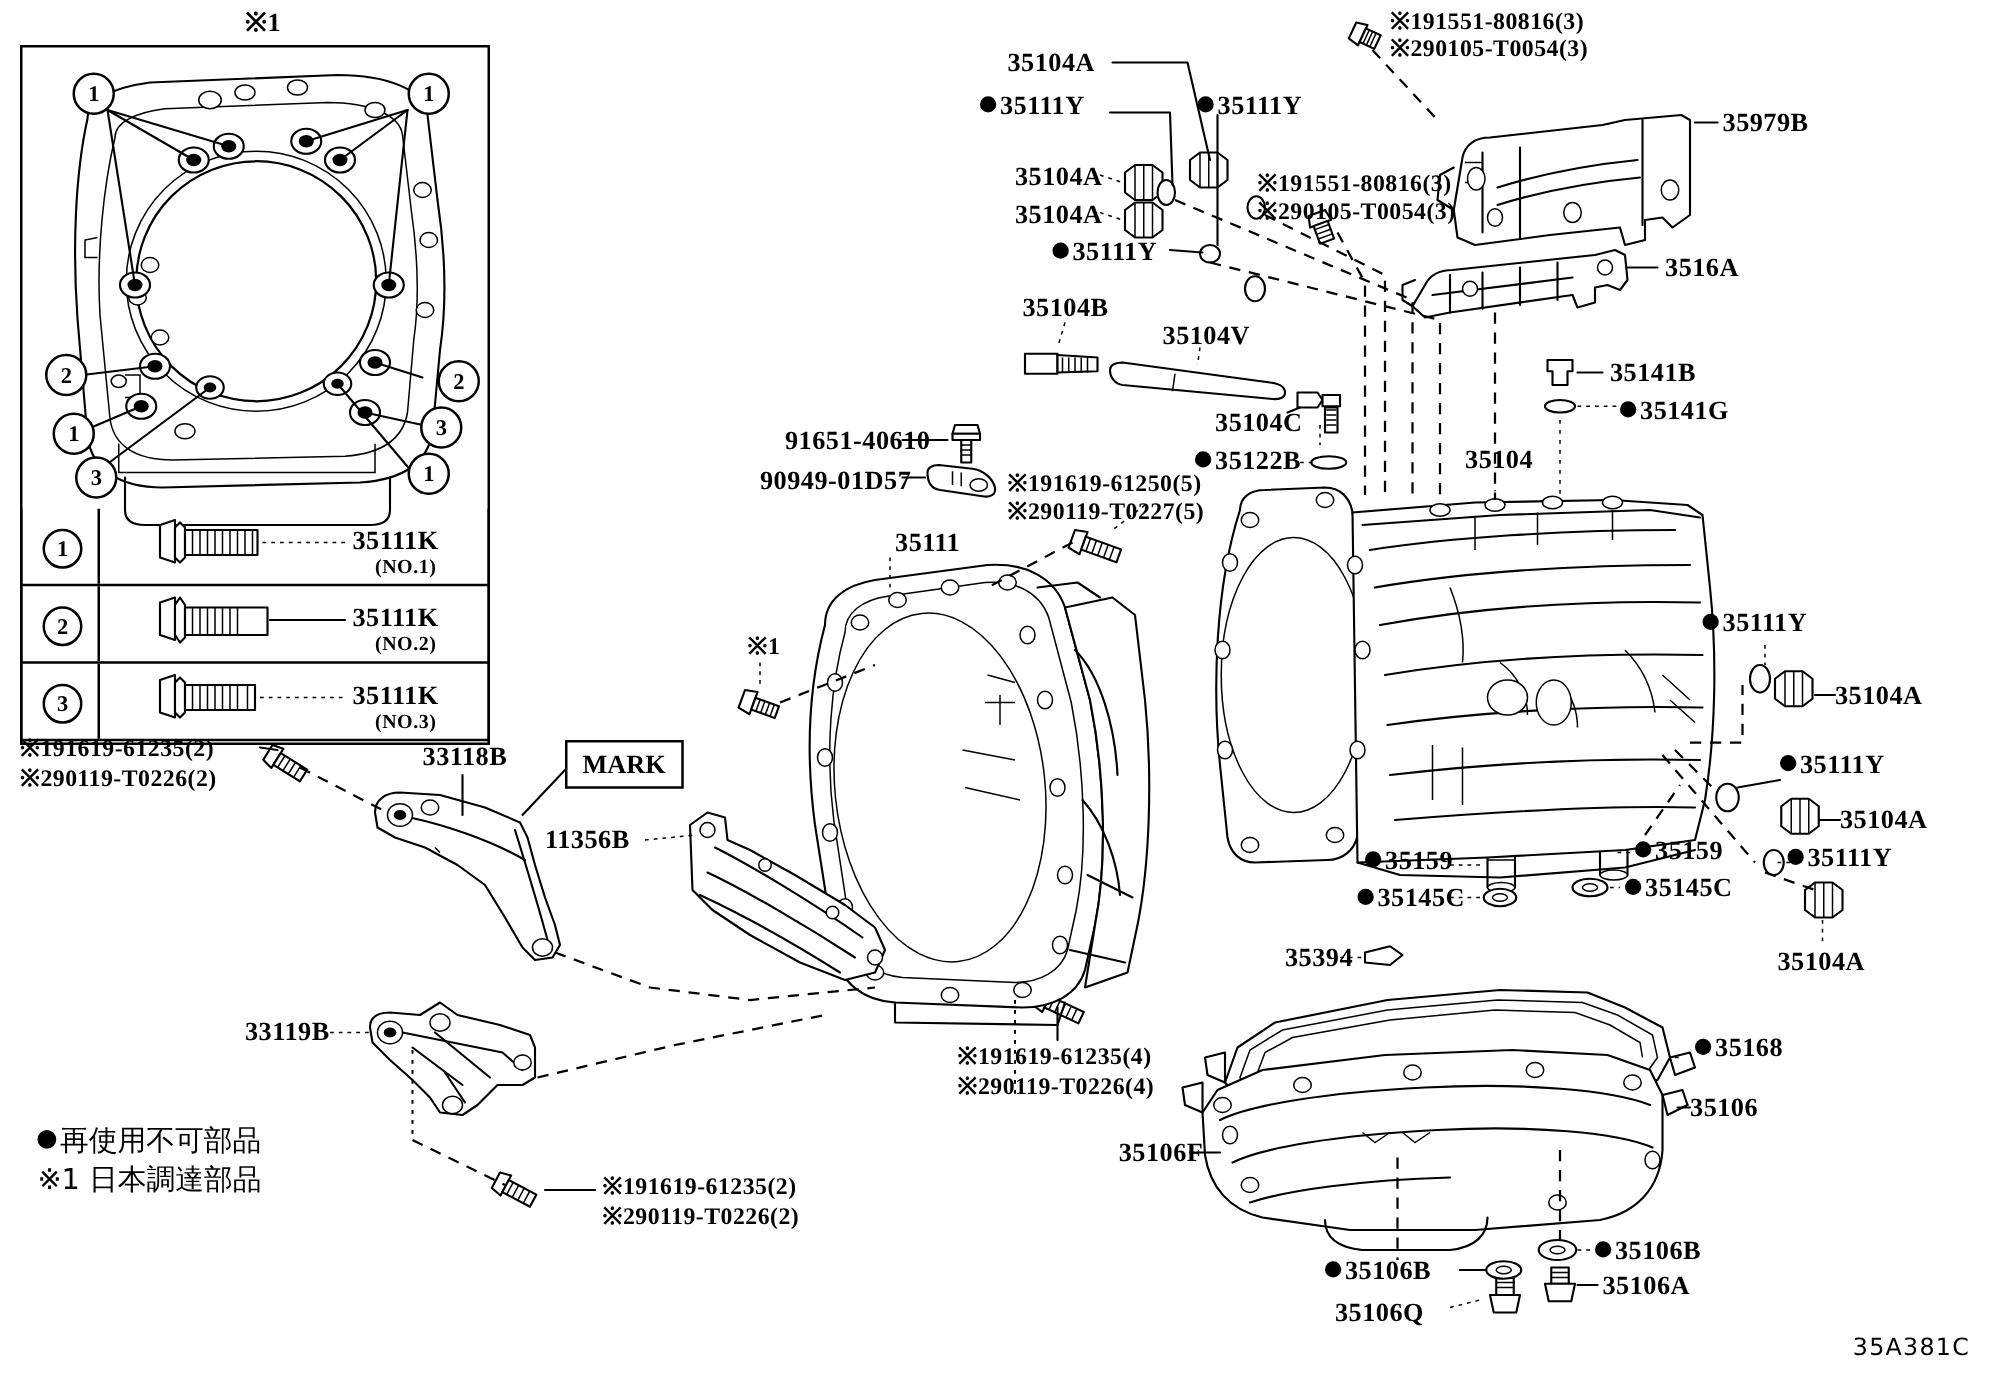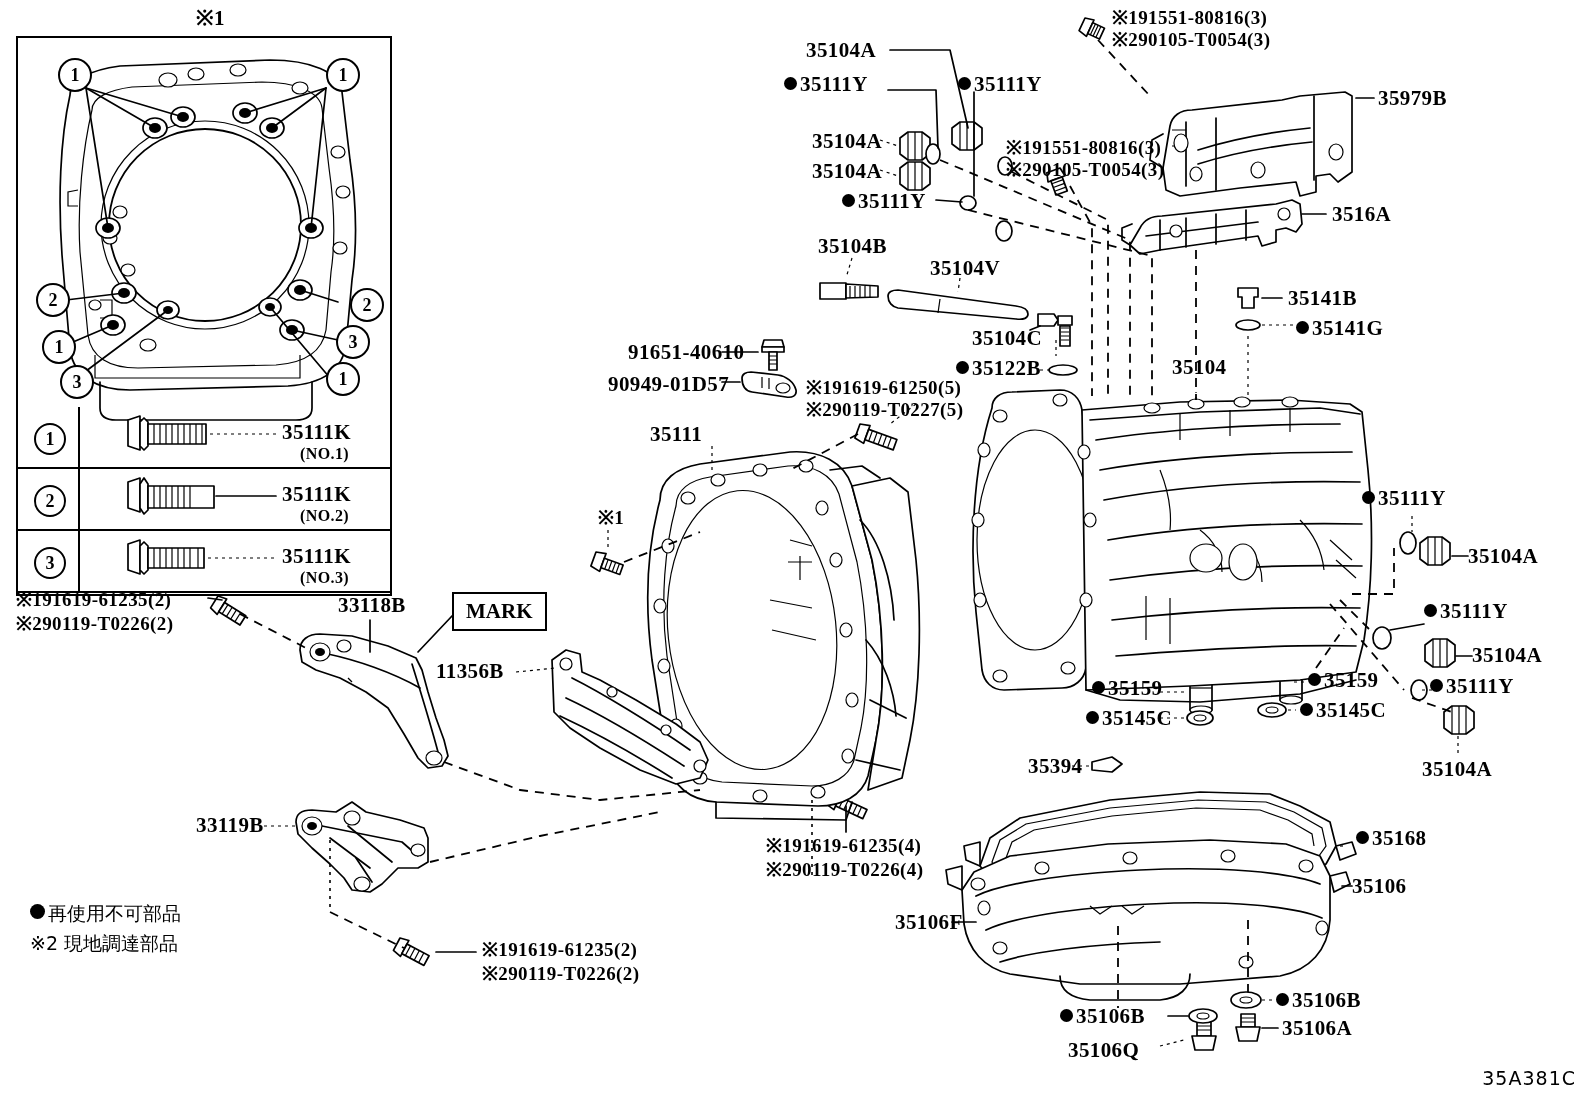--- a/index.html
+++ b/index.html
@@ -30,21 +30,21 @@
   .circnum{position:absolute;left:16px;top:16px;width:28px;height:28px;border:2px solid #000;
            border-radius:50%;font-size:18px;font-weight:700;text-align:center;line-height:28px;
            font-family:"Liberation Serif",serif;}
   .circmark{position:absolute;width:30px;height:30px;border:2px solid #000;border-radius:50%;
             font-size:18px;font-weight:700;text-align:center;line-height:30px;background:#fff;}
 
   .markbox{position:absolute;border:2px solid #000;font-size:21px;font-weight:700;
            padding:5px 12px;background:#fff;}
 
   .legend{position:absolute;font-size:20px;line-height:30px;font-weight:400;}
-  .legend .jp{font-family:"DejaVu Sans",sans-serif;font-size:19px;}
+  .legend .jp{font-family:"DejaVu Sans",sans-serif;font-size:23px;}
   .legend .en{font-family:"DejaVu Sans",sans-serif;font-size:19px;}
 
   .code{position:absolute;right:16px;bottom:10px;font-family:"DejaVu Sans",sans-serif;
         font-size:19px;letter-spacing:1px;}
 
   svg{position:absolute;left:0;top:0;overflow:visible;}
   .st{fill:none;stroke:#000;stroke-width:1.7;stroke-linejoin:round;stroke-linecap:round;}
   .st2{fill:none;stroke:#000;stroke-width:1.2;}
   .fl{fill:#fff;stroke:#000;stroke-width:1.7;stroke-linejoin:round;}
   .fl2{fill:#fff;stroke:#000;stroke-width:1.2;}
@@ -707,21 +707,21 @@
 
   <div class="lbl" style="left:818px;top:236px;">35104B</div>
   <div class="lbl" style="left:930px;top:258px;">35104V</div>
   <div class="lbl" style="left:972px;top:328px;">35104C</div>
   <div class="lbl" style="left:956px;top:358px;"><span class="dot"></span><span>35122B</span></div>
 
   <div class="lbl" style="left:628px;top:342px;">91651-40610</div>
   <div class="lbl" style="left:608px;top:374px;">90949-01D57</div>
   <div class="lbl sm" style="left:806px;top:378px;">※191619-61250(5)</div>
   <div class="lbl sm" style="left:806px;top:400px;">※290119-T0227(5)</div>
-  <div class="lbl" style="left:650px;top:424px;">35111</div>
+  <div class="lbl" style="left:716px;top:424px;">35111</div>
   <div class="lbl sm" style="left:598px;top:508px;">※1</div>
 
   <div class="lbl" style="left:1288px;top:288px;">35141B</div>
   <div class="lbl" style="left:1296px;top:318px;"><span class="dot"></span><span>35141G</span></div>
   <div class="lbl" style="left:1172px;top:357px;">35104</div>
 
   <div class="lbl" style="left:1362px;top:488px;"><span class="dot"></span><span>35111Y</span></div>
   <div class="lbl" style="left:1468px;top:546px;">35104A</div>
   <div class="lbl" style="left:1424px;top:601px;"><span class="dot"></span><span>35111Y</span></div>
   <div class="lbl" style="left:1472px;top:645px;">35104A</div>
@@ -737,18 +737,18 @@
   <div class="lbl" style="left:1356px;top:828px;"><span class="dot"></span><span>35168</span></div>
   <div class="lbl" style="left:1352px;top:876px;">35106</div>
   <div class="lbl" style="left:872px;top:912px;margin-left:23px;">35106F</div>
   <div class="lbl" style="left:1060px;top:1006px;"><span class="dot"></span><span>35106B</span></div>
   <div class="lbl" style="left:1276px;top:990px;"><span class="dot"></span><span>35106B</span></div>
   <div class="lbl" style="left:1068px;top:1040px;">35106Q</div>
   <div class="lbl" style="left:1282px;top:1018px;">35106A</div>
 
   <div class="legend" style="left:30px;top:898px;">
     <div><span class="dot big"></span><span class="jp">再使用不可部品</span></div>
-    <div><span class="jp">※2 現地調達部品</span></div>
+    <div><span class="jp">※1 日本調達部品</span></div>
   </div>
 
   <div class="code">35A381C</div>
 
 </div>
 
 </body></html>

